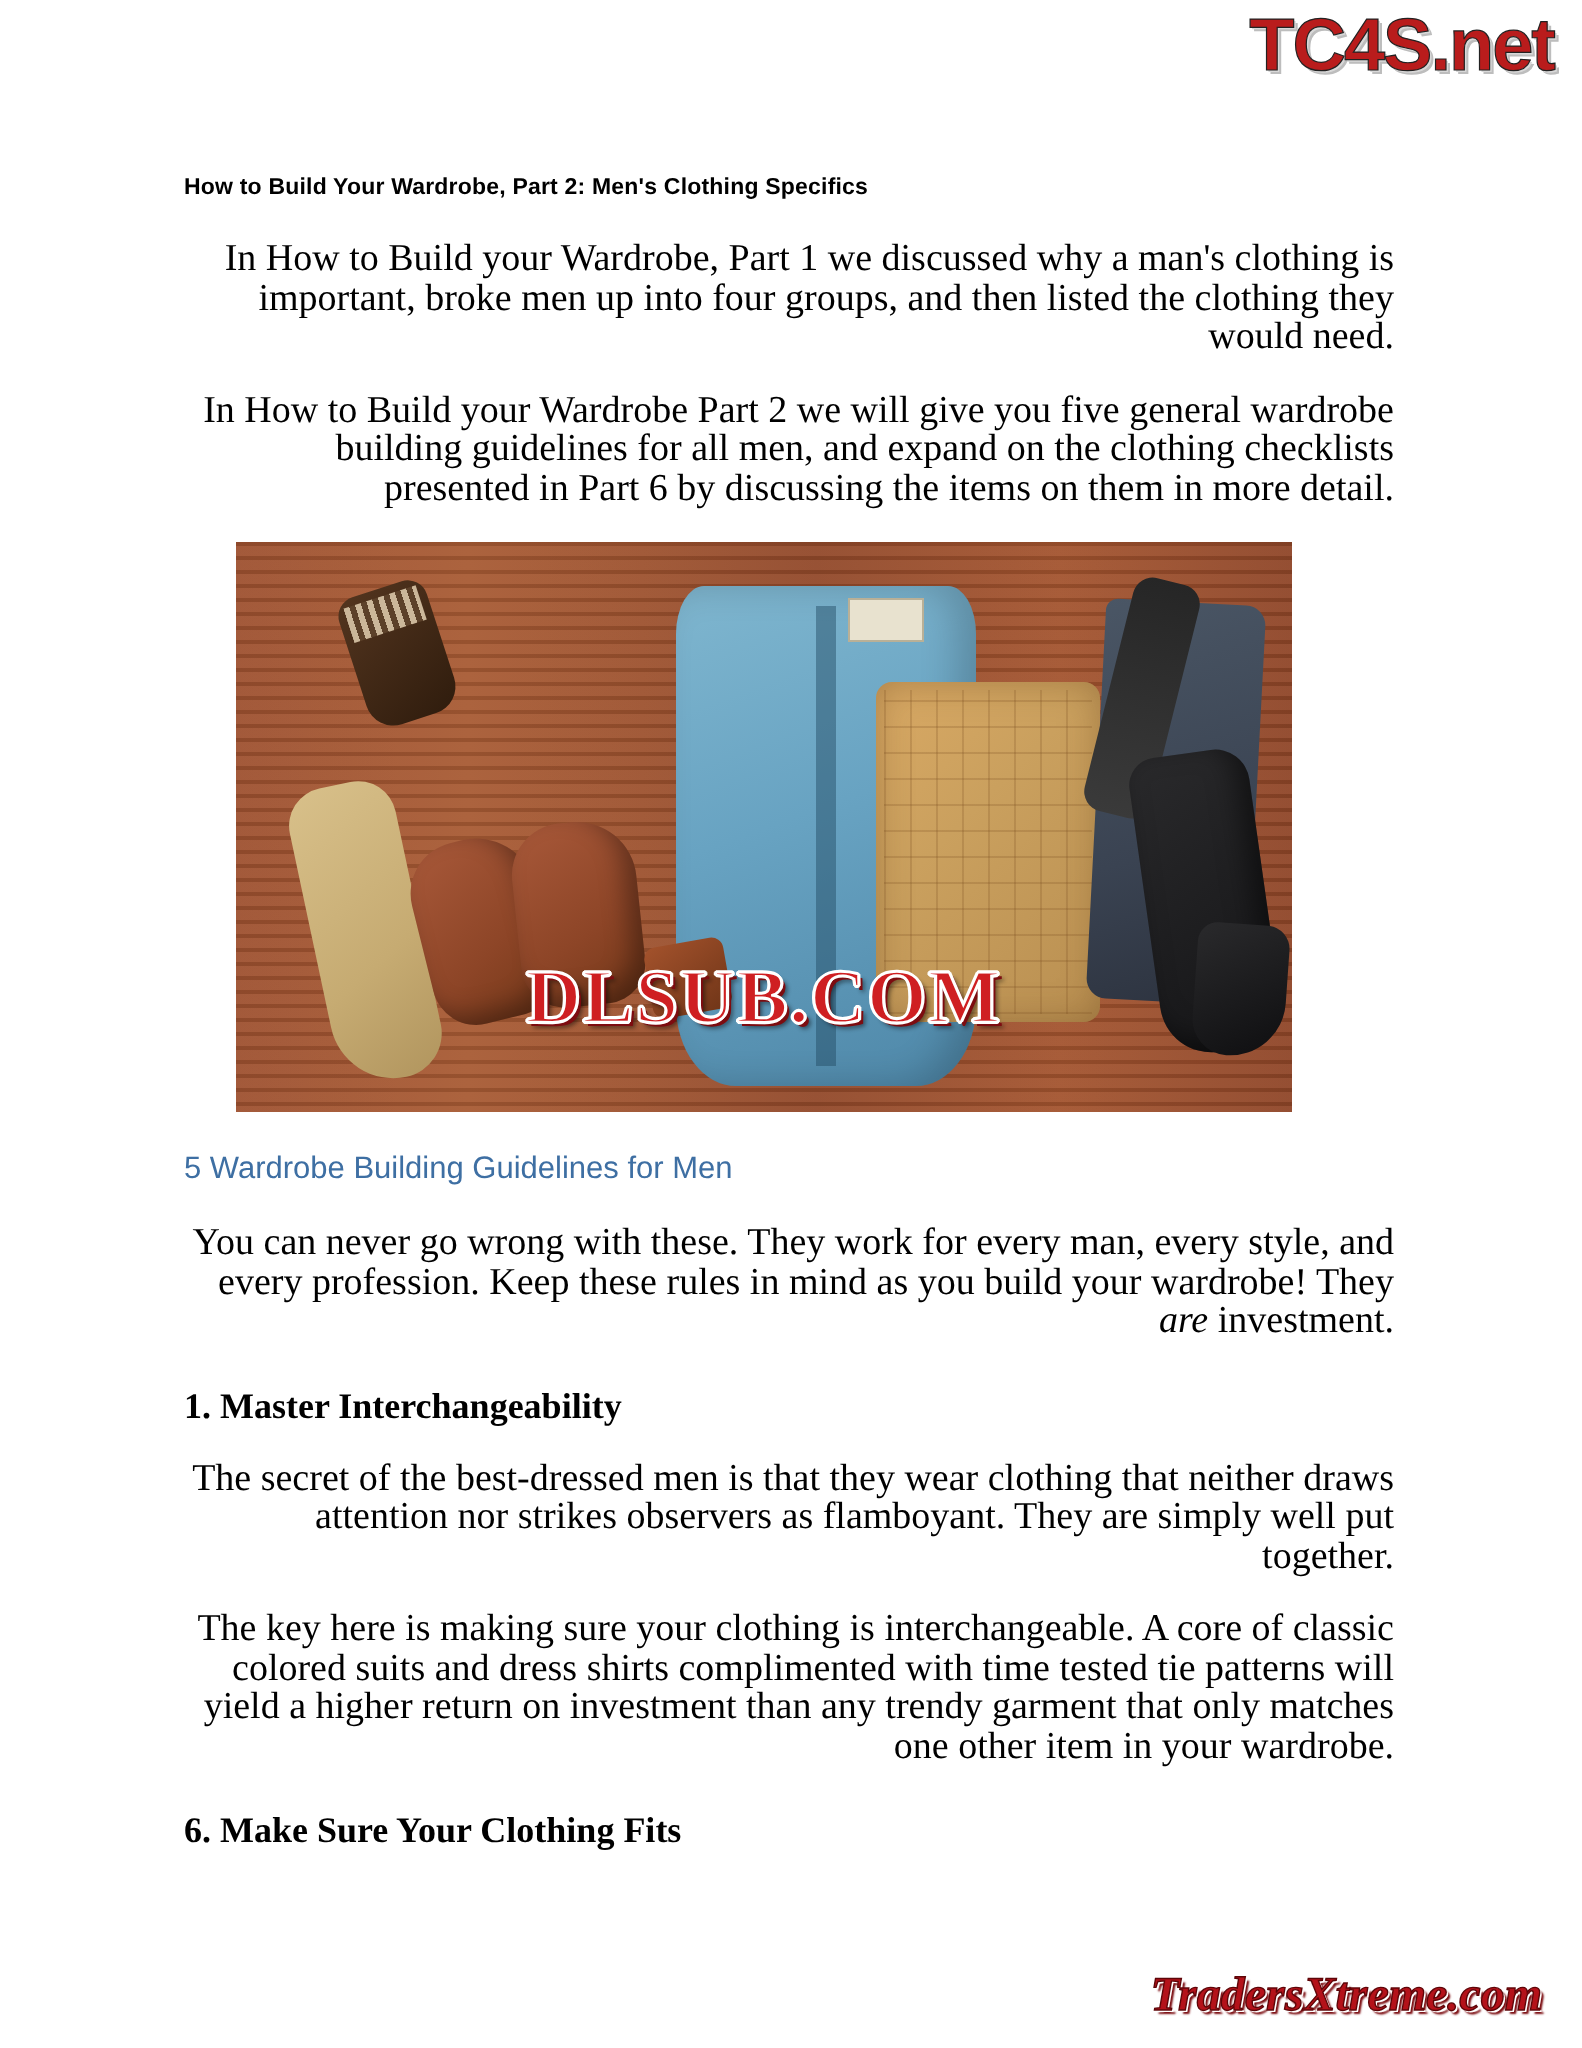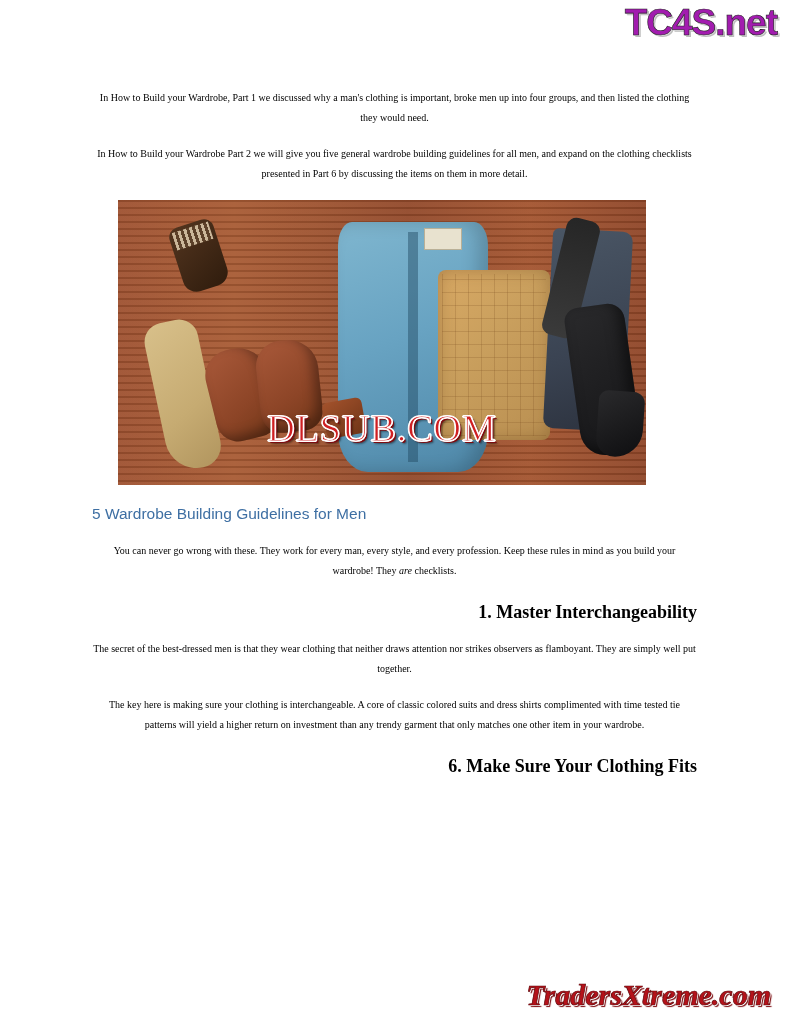--- a/index.html
+++ b/index.html
@@ -18,35 +18,35 @@
 
   
   .wm-top {
     position: absolute;
     top: 2px;
     right: 14px;
     font-family: "Liberation Sans", sans-serif;
     font-weight: bold;
     font-size: 37px;
     letter-spacing: -1px;
-    color: #a21caf;
+    color: #b91c1c;
     text-shadow:
       1px 1px 0 #d8d8d8,
       2px 2px 0 #bdbdbd,
       -1px -1px 0 #ffffff;
     -webkit-text-stroke: 0.6px #222;
   }
   .wm-bottom {
     position: absolute;
     bottom: 12px;
     right: 20px;
     font-family: "Liberation Serif", serif;
     font-weight: bold;
     font-style: italic;
-    font-size: 30px;
+    font-size: 24px;
     color: #b4121a;
     text-shadow:
       1px 1px 0 #ffffff,
       2px 2px 1px #7a0a0e;
     -webkit-text-stroke: 0.7px #5d0508;
   }
 
   
   .page {
     position: absolute;
@@ -58,40 +58,39 @@
   .doc-title {
     font-family: "Liberation Sans", sans-serif;
     font-weight: bold;
     font-size: 11.5px;
     letter-spacing: 0.1px;
     margin: 0 0 20px 0;
     color: #000;
   }
 
   p.body-text {
-    font-size: 10px;
+    font-size: 19px;
     line-height: 19.5px;
     margin: 0 0 17px 0;
-    text-align: center;
+    text-align: right;
   }
 
   .section-heading {
     font-family: "Liberation Sans", sans-serif;
     font-weight: normal;
     font-size: 15.5px;
     color: #3e6fa3;
     margin: 10px 0 18px 0;
   }
 
   h2.num-heading {
     font-family: "Liberation Serif", serif;
     font-weight: bold;
     font-size: 18px;
     margin: 22px 0 16px 0;
-    text-align: right;
   }
 
   em.italic {
   }
 
   
   .photo-wrap {
     margin: 6px 0 20px 26px;
     width: 528px;
     height: 285px;
@@ -228,37 +227,38 @@
     border-radius: 6px;
     transform: rotate(-10deg);
   }
   
   .photo-wm {
     position: absolute;
     left: 0; right: 0;
     top: 206px;
     text-align: center;
     font-family: "Liberation Serif", serif;
-    font-weight: normal;
+    font-weight: bold;
     font-size: 38px;
     letter-spacing: 1px;
     color: #cf1f22;
     text-shadow:
       1px 0 0 #fff, -1px 0 0 #fff, 0 1px 0 #fff, 0 -1px 0 #fff,
       2px 2px 0 #7d0c10, 3px 3px 2px rgba(0,0,0,0.45);
     -webkit-text-stroke: 1.2px #ffffff;
   }
 </style>
 </head>
 <body>
 
 <div class="wm-top">TC4S.net</div>
 
 <div class="page">
 
+  <div class="doc-title">How to Build Your Wardrobe, Part 2: Men's Clothing Specifics</div>
 
   <p class="body-text">In How to Build your Wardrobe, Part 1 we discussed why a man's clothing is important, broke men up into four groups, and then listed the clothing they would need.</p>
   <p class="body-text">In How to Build your Wardrobe Part 2 we will give you five general wardrobe building guidelines for all men, and expand on the clothing checklists presented in Part 6 by discussing the items on them in more detail.</p>
 
   <div class="photo-wrap">
     <div class="photo">
       <div class="obj-brush"></div>
       <div class="obj-sock"></div>
       <div class="obj-shoe obj-shoe-1"></div>
       <div class="obj-shoe obj-shoe-2"></div>
@@ -269,21 +269,21 @@
       <div class="obj-shirt"></div>
       <div class="obj-trousers"></div>
       <div class="obj-belt"></div>
       <div class="obj-gloves"></div>
     </div>
     <div class="photo-wm">DLSUB.COM</div>
   </div>
 
   <div class="section-heading">5 Wardrobe Building Guidelines for Men</div>
 
-  <p class="body-text"><span>You can never go wrong with these. They work for every man, every style, and every profession. Keep these rules in mind as you build your wardrobe! They </span><em class="italic">are</em><span> checklists.</span></p>
+  <p class="body-text"><span>You can never go wrong with these. They work for every man, every style, and every profession. Keep these rules in mind as you build your wardrobe! They </span><em class="italic">are</em><span> investment.</span></p>
 
   <h2 class="num-heading">1. Master Interchangeability</h2>
 
   <p class="body-text">The secret of the best-dressed men is that they wear clothing that neither draws attention nor strikes observers as flamboyant. They are simply well put together.</p>
   <p class="body-text">The key here is making sure your clothing is interchangeable. A core of classic colored suits and dress shirts complimented with time tested tie patterns will yield a higher return on investment than any trendy garment that only matches one other item in your wardrobe.</p>
 
   <h2 class="num-heading">6. Make Sure Your Clothing Fits</h2>
 
 </div>
 

